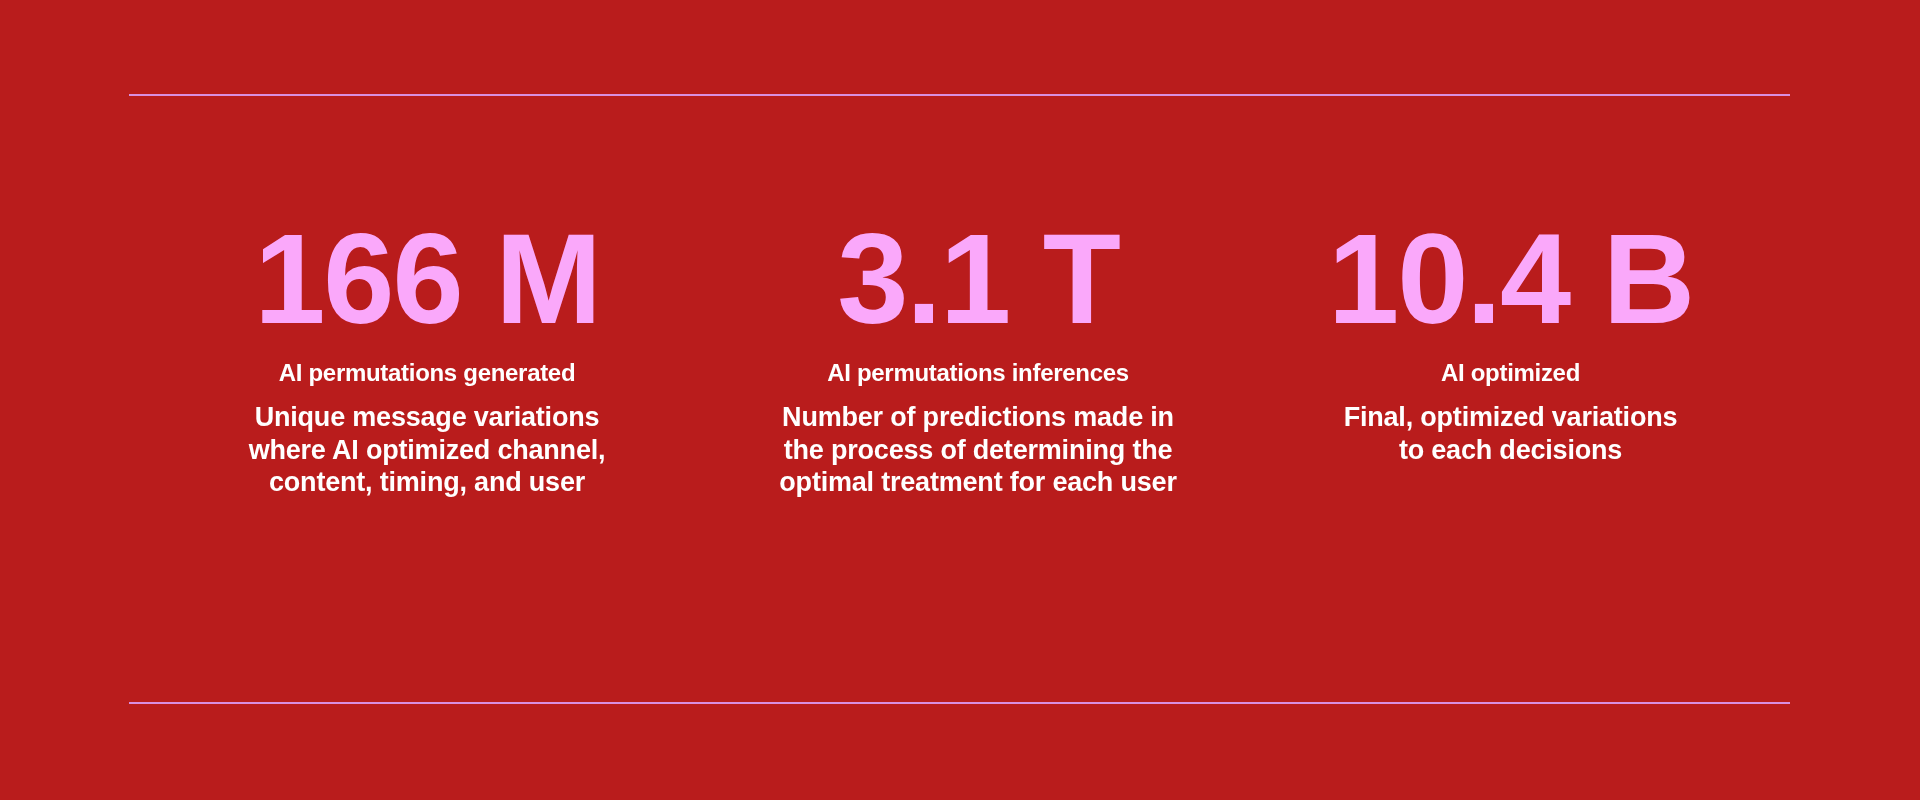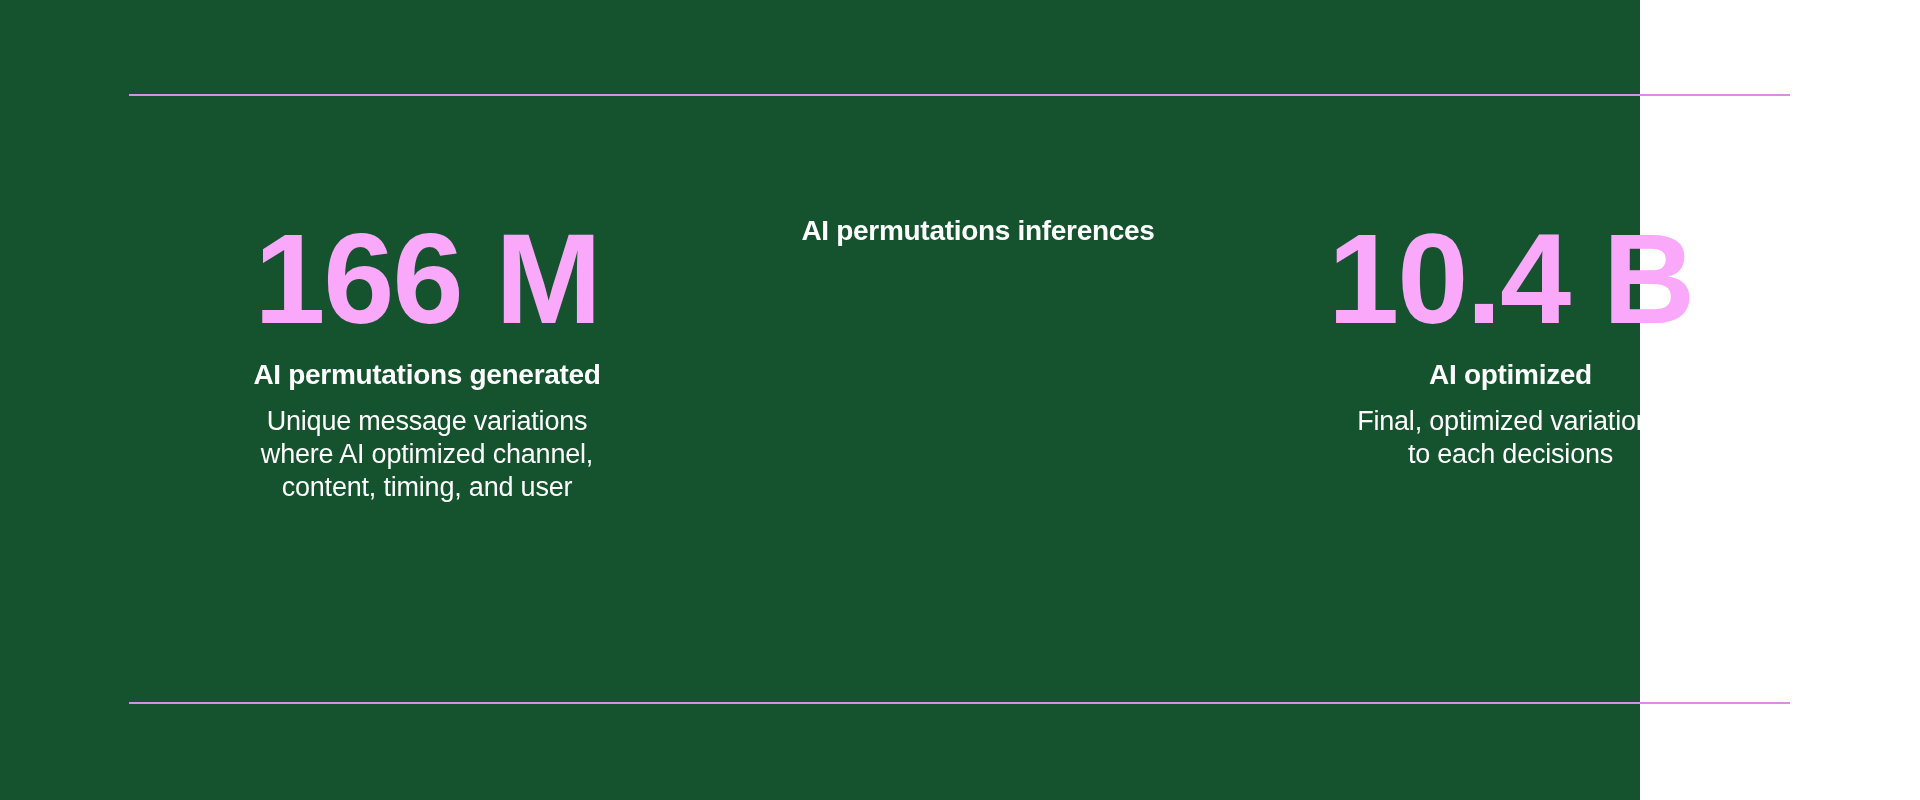--- a/index.html
+++ b/index.html
@@ -7,23 +7,23 @@
     padding: 0;
   }
   body {
     width: 1920px;
     height: 800px;
     overflow: hidden;
     font-family: "Liberation Sans", sans-serif;
   }
   .slide {
     position: relative;
-    width: 1640px;
+    width: 1920px;
     height: 800px;
-    background: #14532d;
+    background: #b91c1c;
     box-sizing: border-box;
   }
   .rule {
     position: absolute;
     left: 129px;
     width: 1661px;
     height: 2px;
     background: #D98FE0;
   }
   .rule-top { top: 94px; }
@@ -53,35 +53,35 @@
     font-family: "Liberation Sans", sans-serif;
     font-size: 128px;
     font-weight: bold;
     line-height: 1.0;
     letter-spacing: -2px;
     margin: 0 0 16px 0;
     white-space: nowrap;
   }
   .stat-title {
     color: #FFFFFF;
-    font-size: 28px;
+    font-size: 24px;
     font-weight: bold;
     line-height: 1.15;
     margin: 0 0 14px 0;
     letter-spacing: -0.3px;
   }
   .stat-desc {
     color: #FFFFFF;
     font-size: 27px;
     font-weight: normal;
     line-height: 1.22;
     margin: 0;
     letter-spacing: -0.2px;
   }
-  .stat-desc-line { display: block; }
+  .stat-desc-line { display: block; font-weight: bold; }
 </style>
 </head>
 <body>
 
 <div class="slide">
 
   <div class="rule rule-top"></div>
 
   <div class="stats-row">
 
@@ -89,21 +89,27 @@
       <div class="stat-value">166 M</div>
       <div class="stat-title">AI permutations generated</div>
       <div class="stat-desc">
         <span class="stat-desc-line">Unique message variations</span>
         <span class="stat-desc-line">where AI optimized channel,</span>
         <span class="stat-desc-line">content, timing, and user</span>
       </div>
     </div>
 
     <div class="stat stat-2">
+      <div class="stat-value">3.1 T</div>
       <div class="stat-title">AI permutations inferences</div>
+      <div class="stat-desc">
+        <span class="stat-desc-line">Number of predictions made in</span>
+        <span class="stat-desc-line">the process of determining the</span>
+        <span class="stat-desc-line">optimal treatment for each user</span>
+      </div>
     </div>
 
     <div class="stat stat-3">
       <div class="stat-value">10.4 B</div>
       <div class="stat-title">AI optimized</div>
       <div class="stat-desc">
         <span class="stat-desc-line">Final, optimized variations</span>
         <span class="stat-desc-line">to each decisions</span>
       </div>
     </div>

